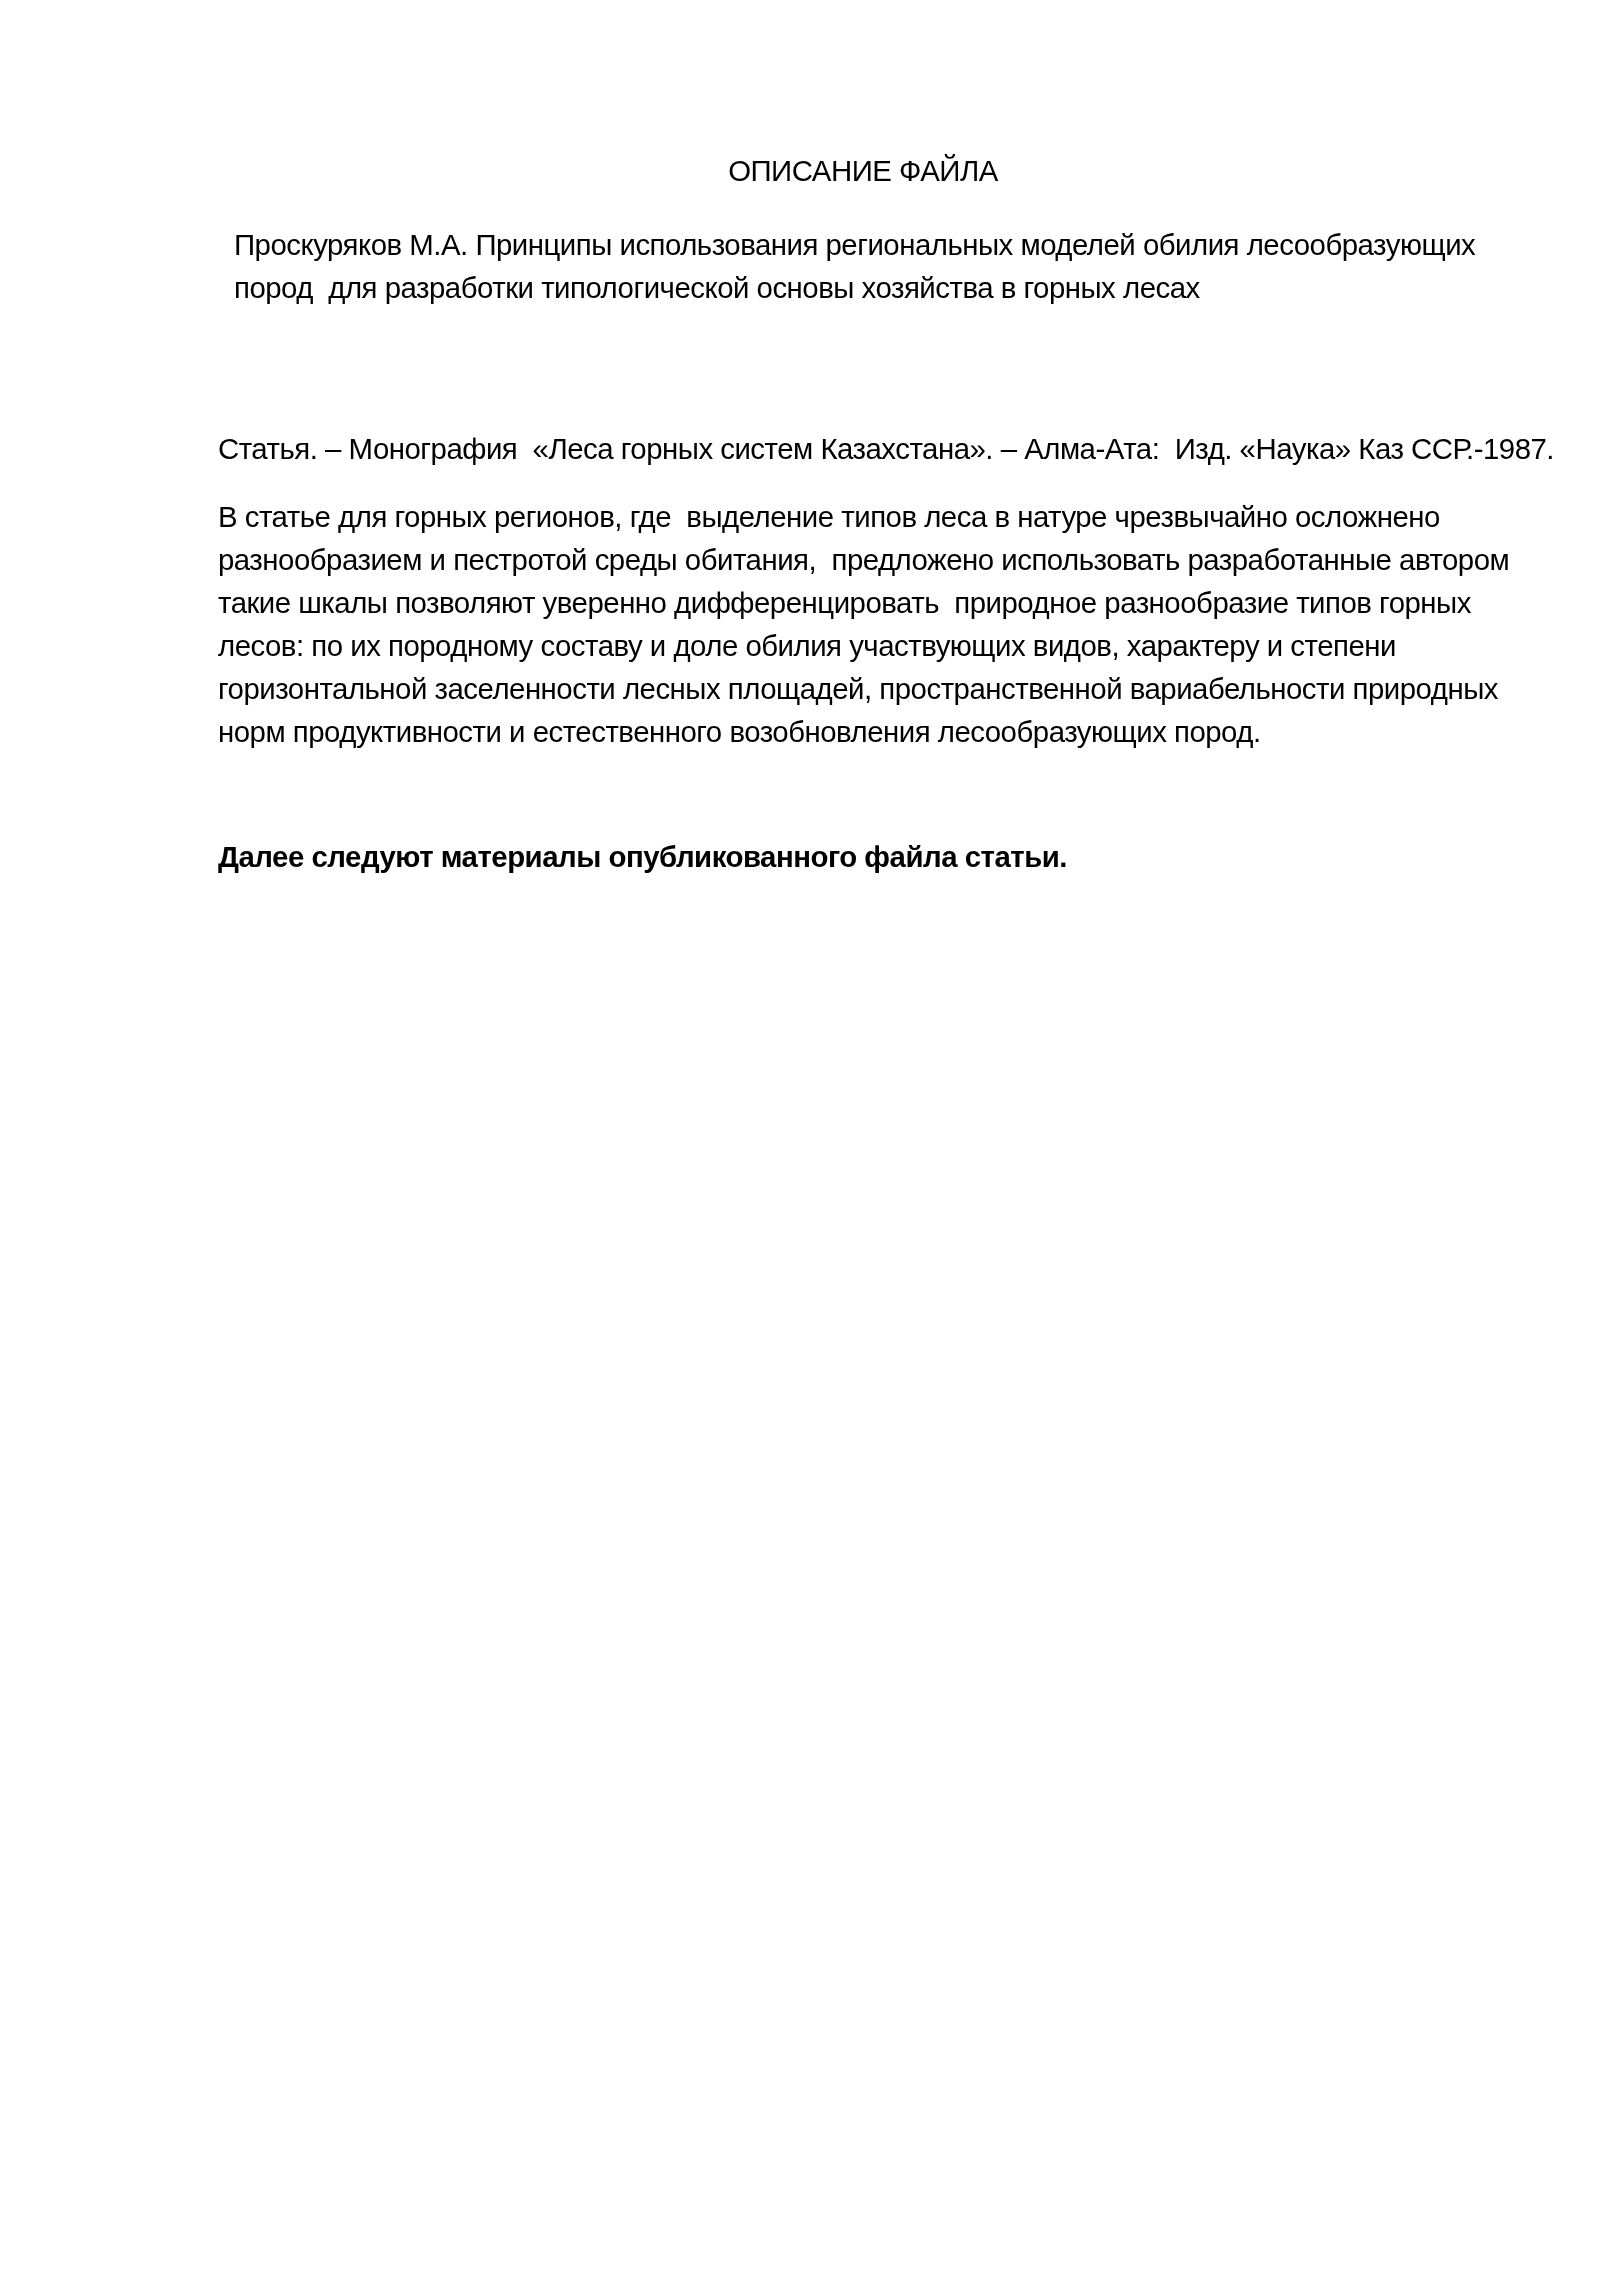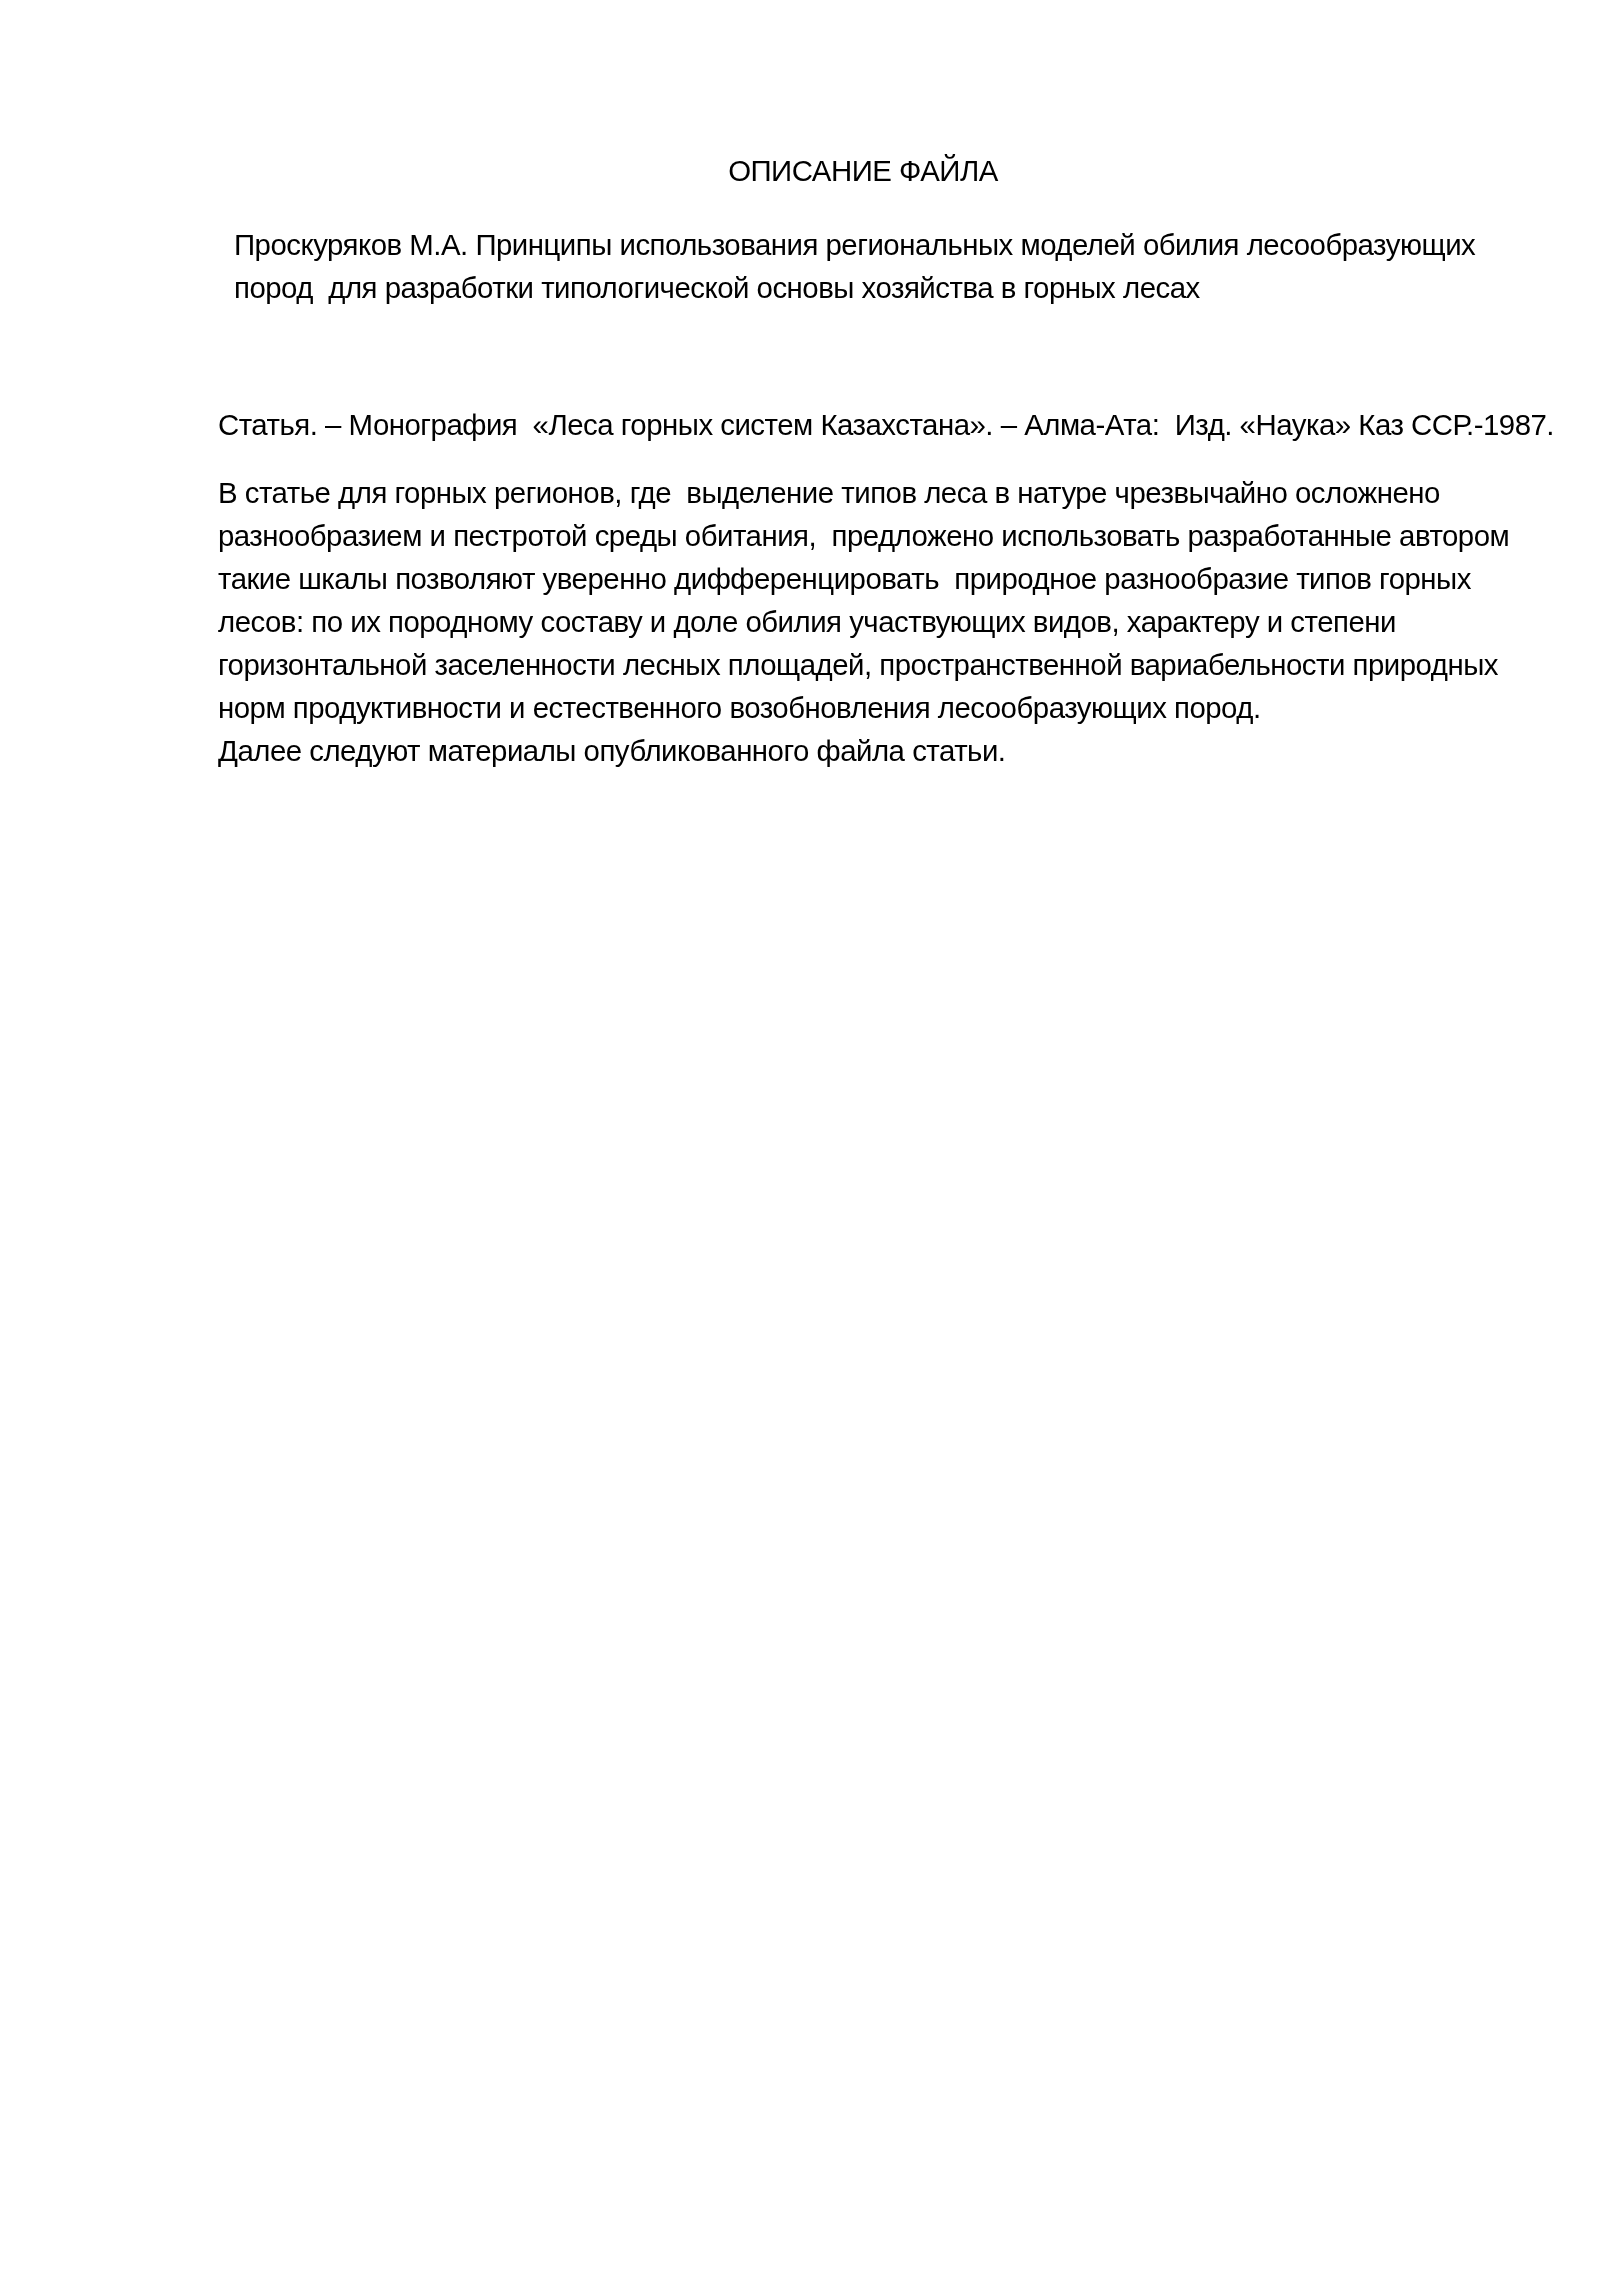--- a/index.html
+++ b/index.html
@@ -26,23 +26,23 @@
     color: #000000;
   }
   .title {
     text-align: center;
     white-space: pre;
   }
   .line {
     white-space: pre;
   }
   .p-author   { margin-top: 31px; margin-left: 16px;  }
-  .p-citation { margin-top: 94px; }
+  .p-citation { margin-top: 118px; }
   .p-abstract { margin-top: 25px;  }
-  .p-footer   { font-weight: normal; white-space: pre; }
+  .p-footer   { margin-top: 82px; font-weight: bold; white-space: pre; }
 </style>
 </head>
 <body>
 
 <div class="page">
   <div class="doc">
 
     <div class="title">ОПИСАНИЕ ФАЙЛА</div>
 
     <div class="p-author">

